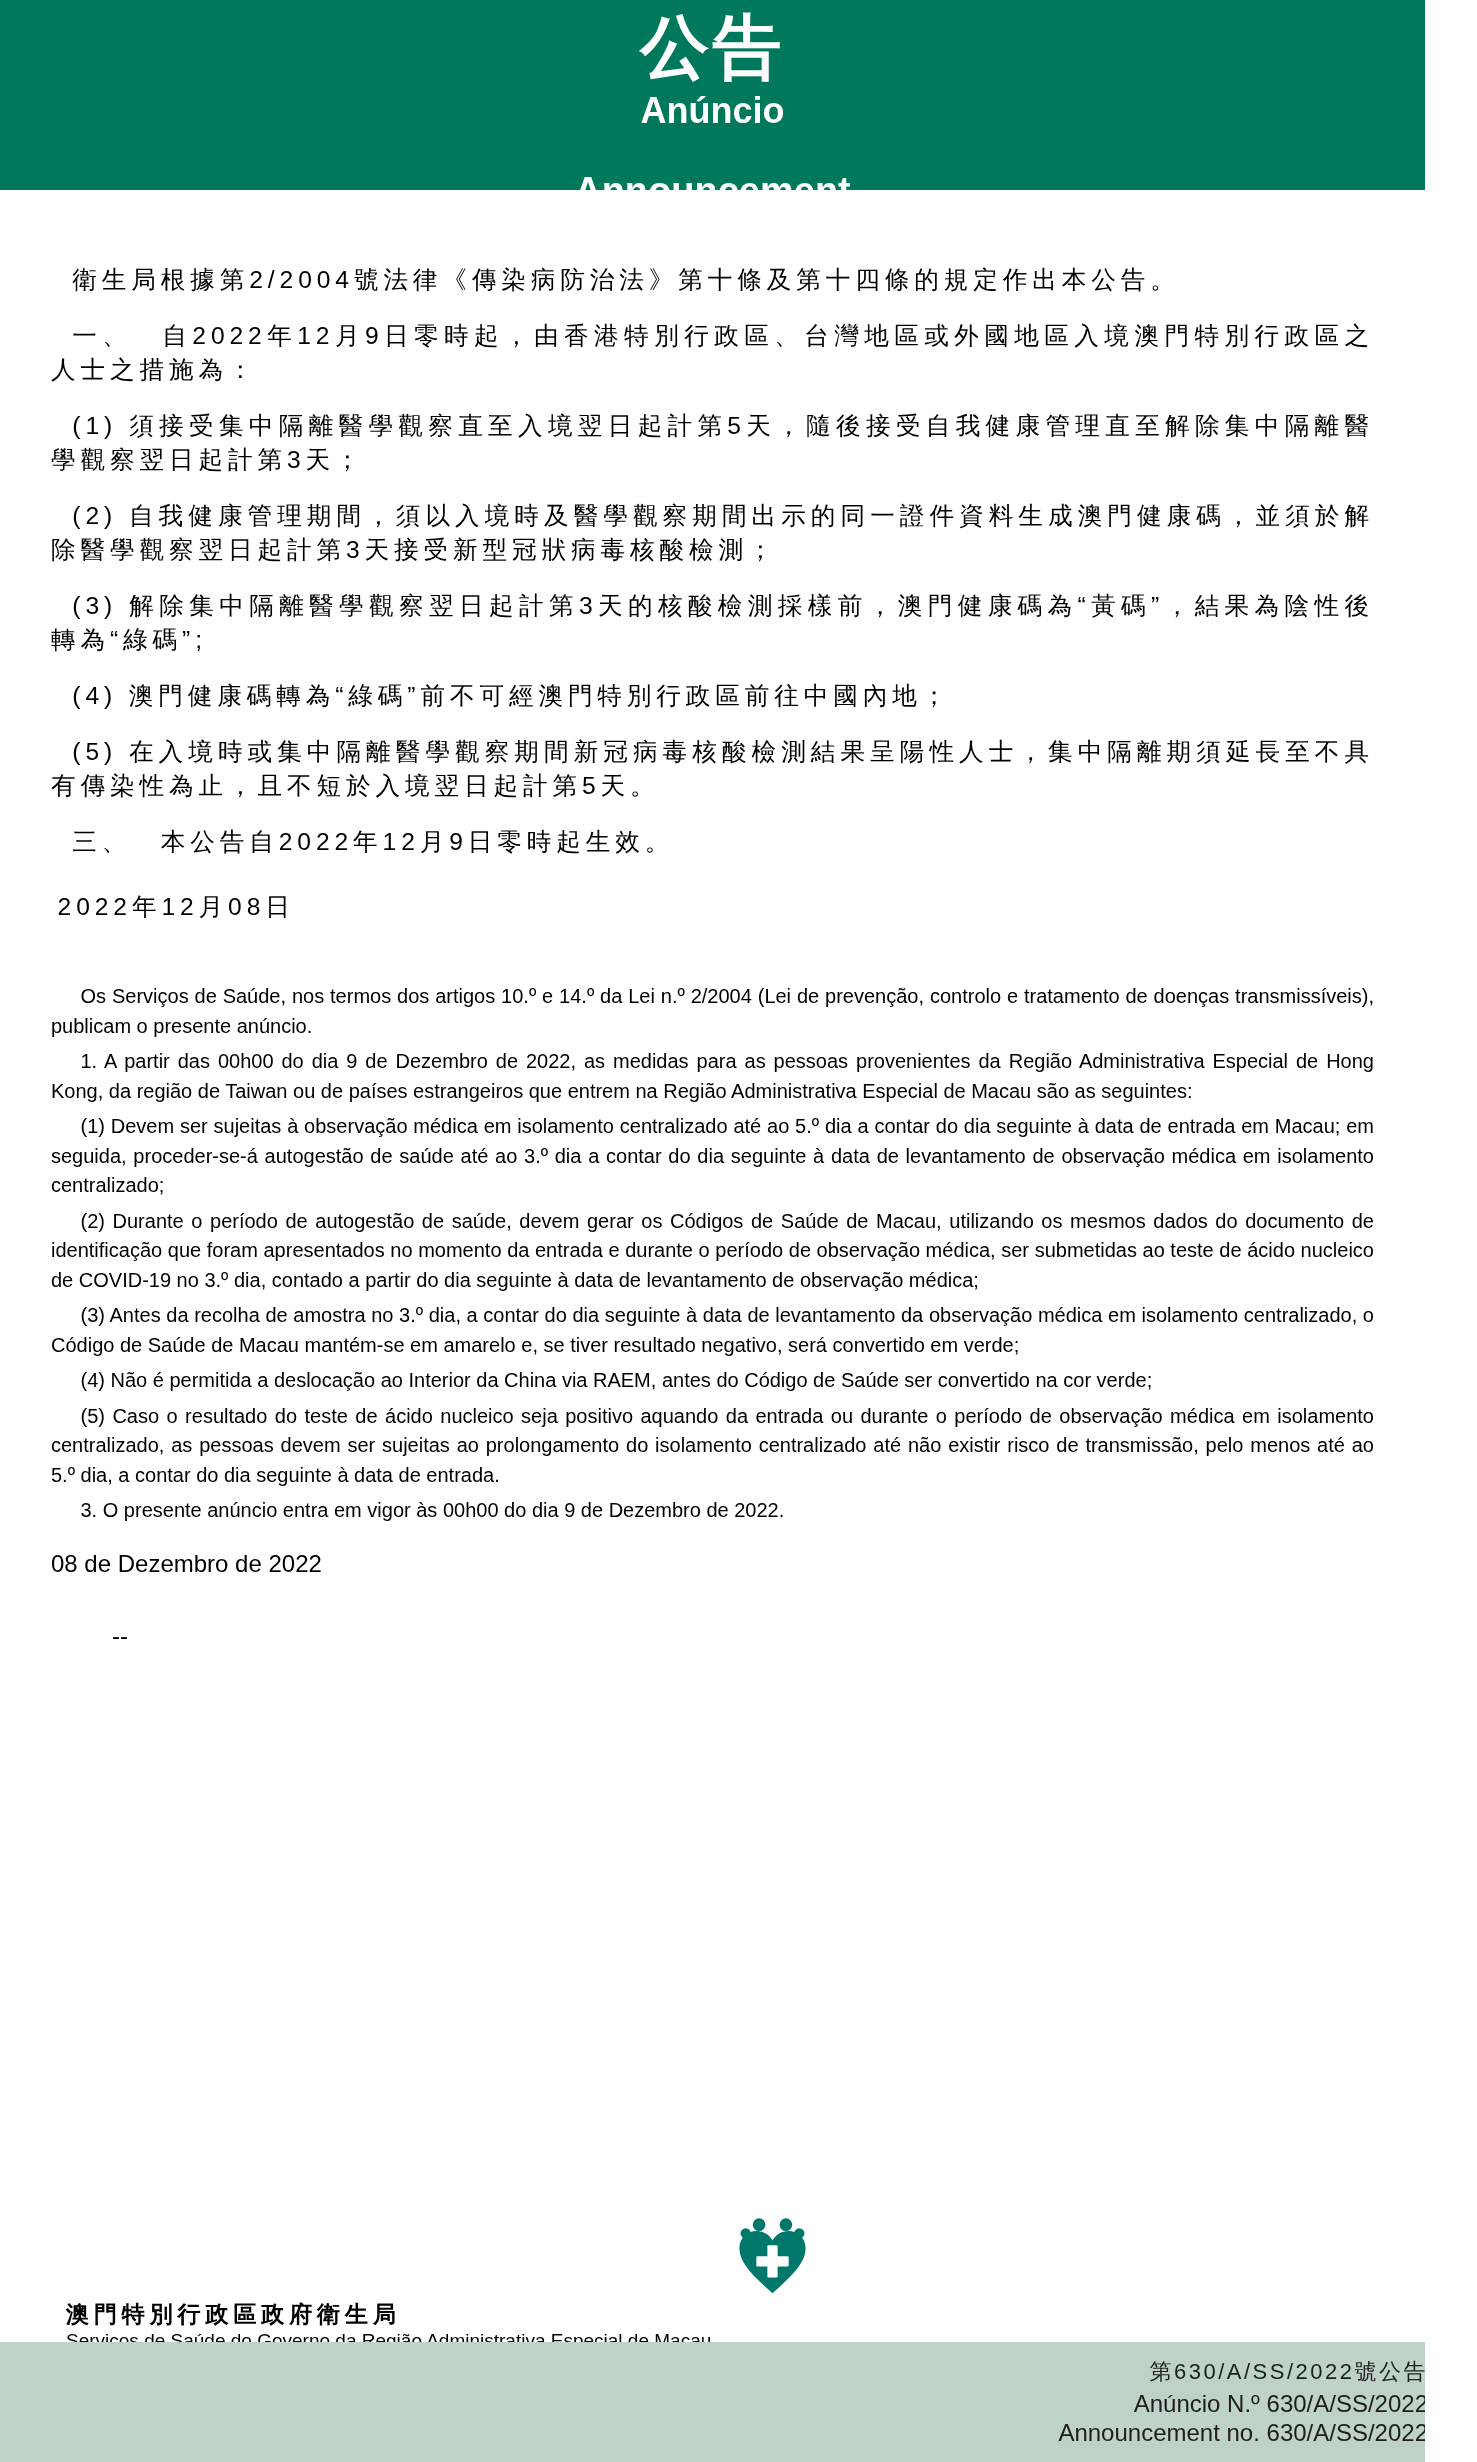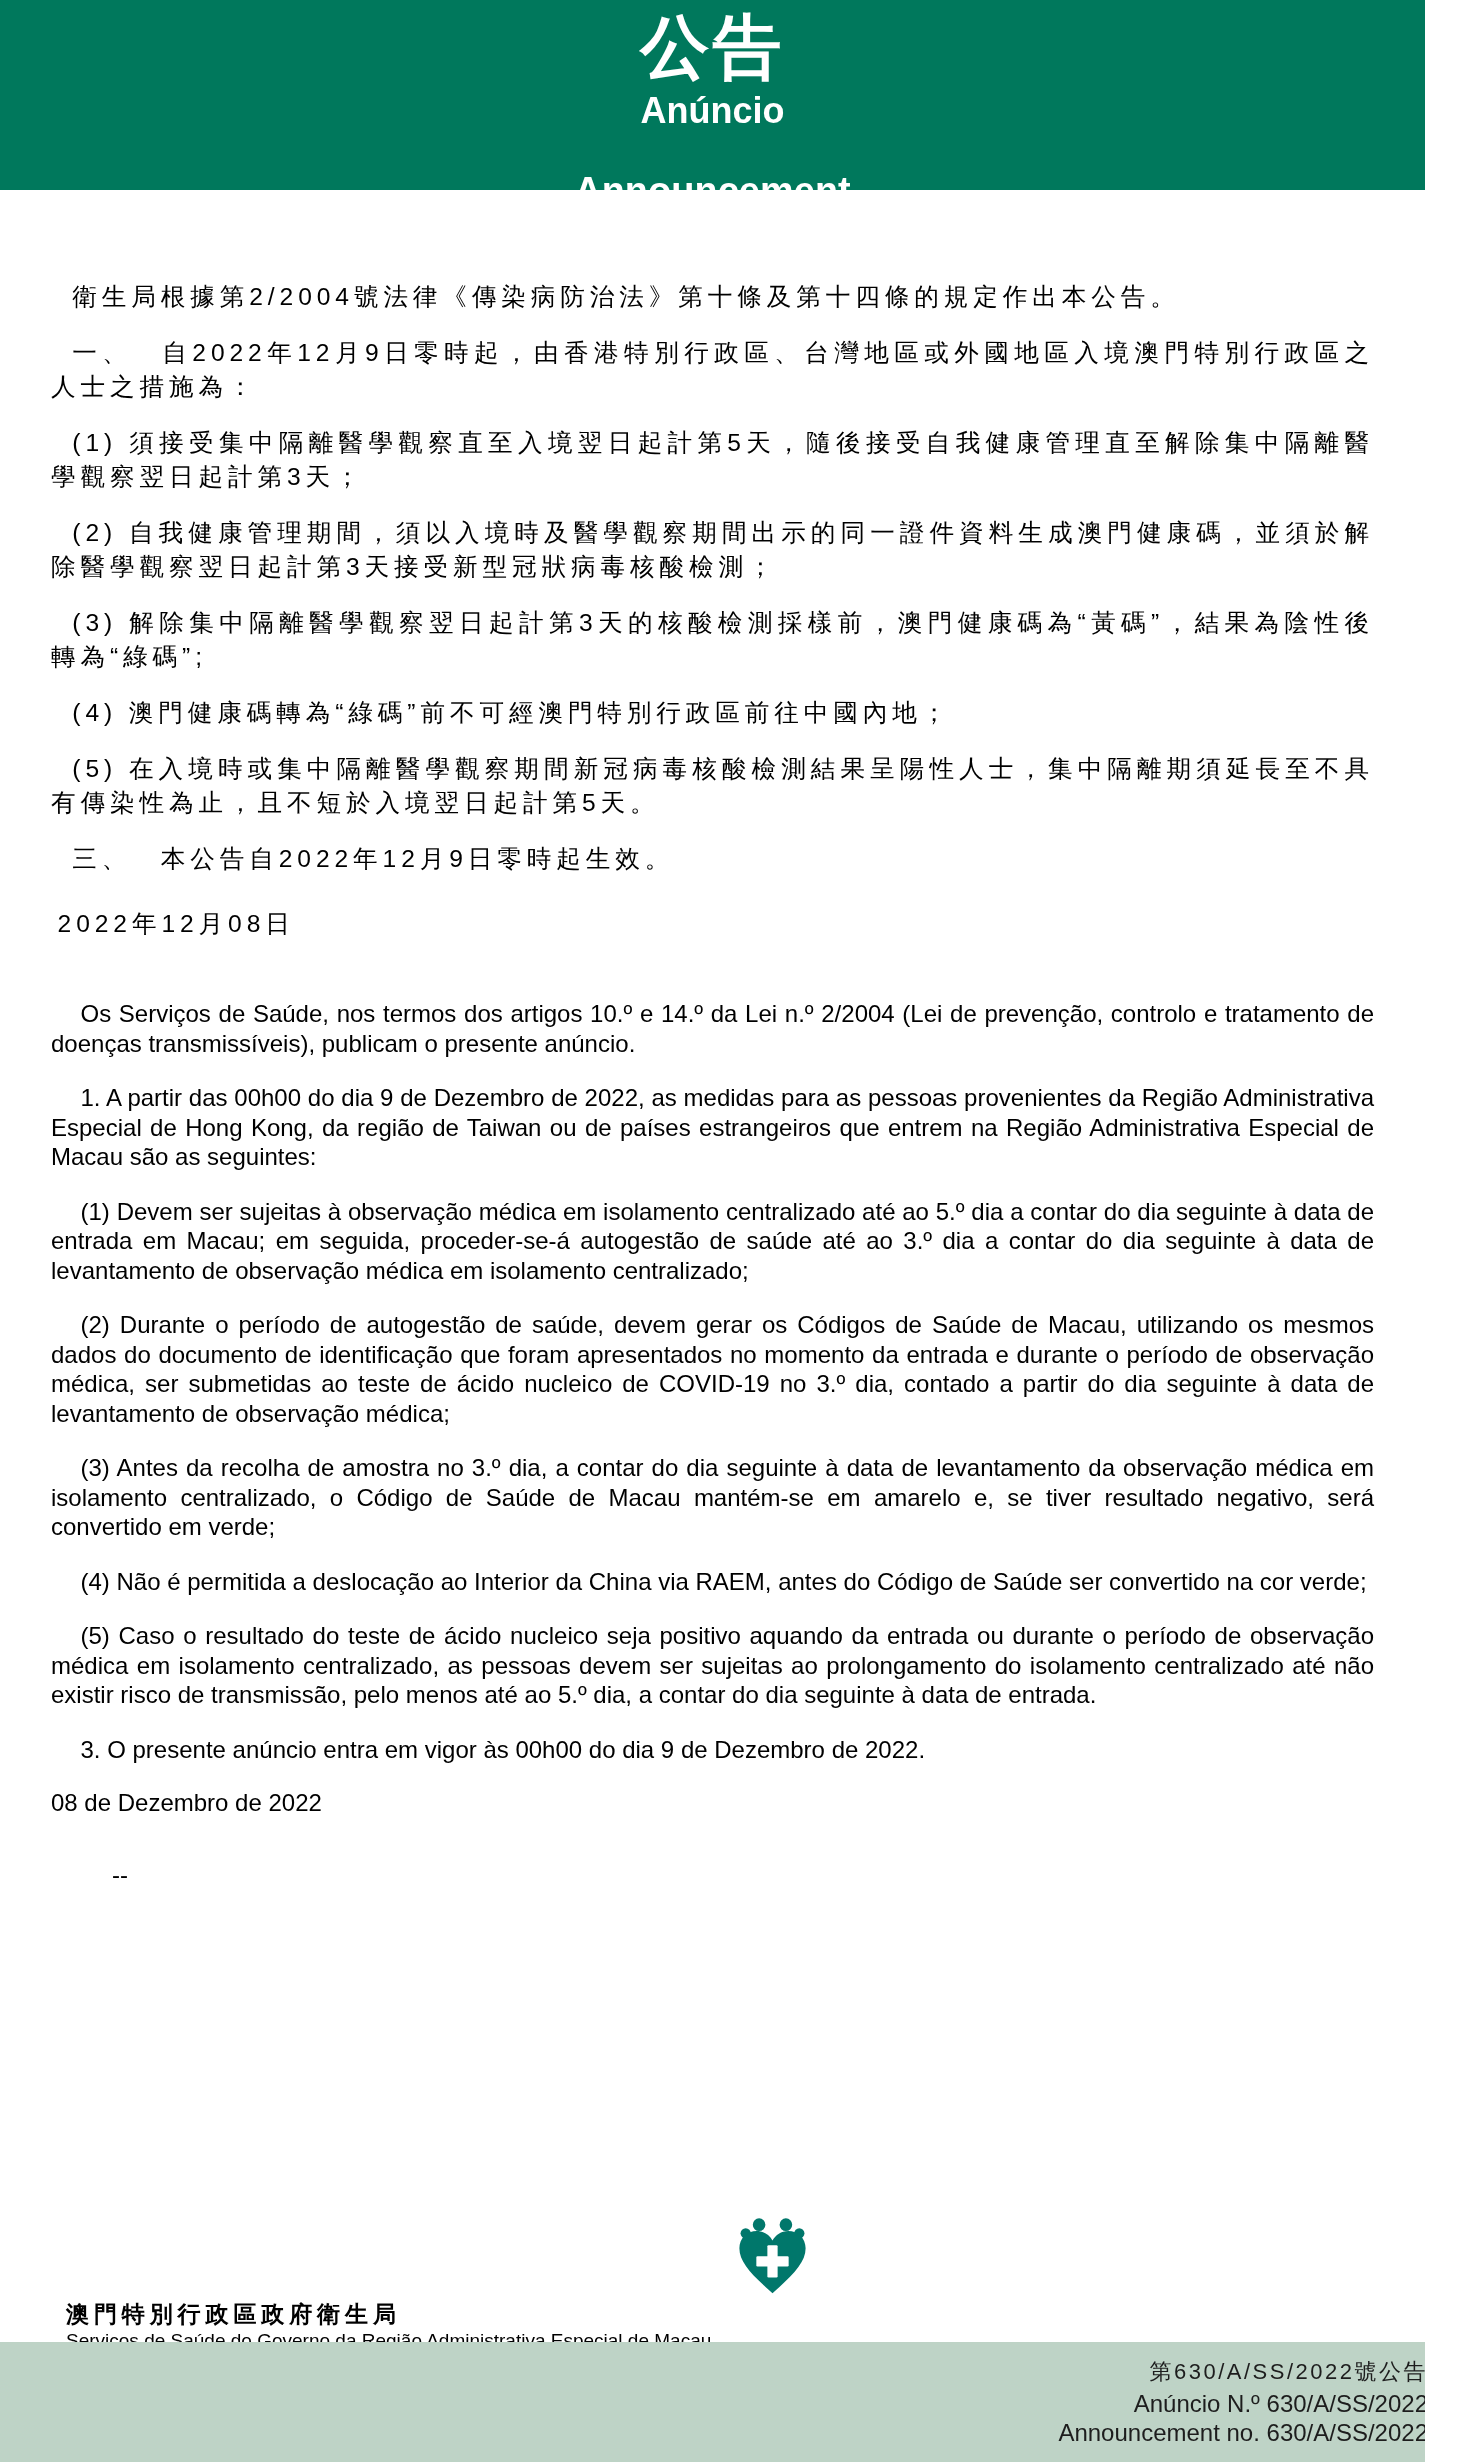--- a/index.html
+++ b/index.html
@@ -21,30 +21,30 @@
   .banner{
     height:190px;box-sizing:border-box;
     background:var(--banner_green);
     color:#ffffff;text-align:center;
     font-weight:bold;padding-top:8.2px;
   }
   .banner-zh{font-size:69px;line-height:79px;letter-spacing:3.3px;}
   .banner-pt{font-size:36px;line-height:48px;}
   .banner-en{font-size:38px;line-height:44px;margin-top:34px;}
   
-  .content{margin:0 51px;padding-top:68px;}
+  .content{margin:0 51px;padding-top:51px;}
   .zh-sec p{
     font-size:24.6px;letter-spacing:4.9px;line-height:34px;
     margin:22px 0;text-indent:21.3px;text-align:justify;
   }
   .date-zh{font-size:24.6px;letter-spacing:4.9px;margin:31px 0 0 6.6px;}
   .pt-sec{margin-top:59px;}
   .pt-sec p{
-    font-size:24px;line-height:29.5px;
-    margin:25px 0;text-indent:29.5px;text-align:justify;
+    font-size:20px;line-height:29.5px;
+    margin:6px 0;text-indent:29.5px;text-align:justify;
   }
   .date-pt{font-size:24px;margin:24.6px 0 0 0;}
   .sep{font-size:24px;margin:44px 0 0 61px;}
   .date-en{font-size:27px;margin:48px 0 0 24.6px;}
   
   .footer{
     position:absolute;top:2216px;left:66px;width:1412px;
     text-align:left;
   }
   .logo{display:block;margin:0 auto 1.6px auto;}

